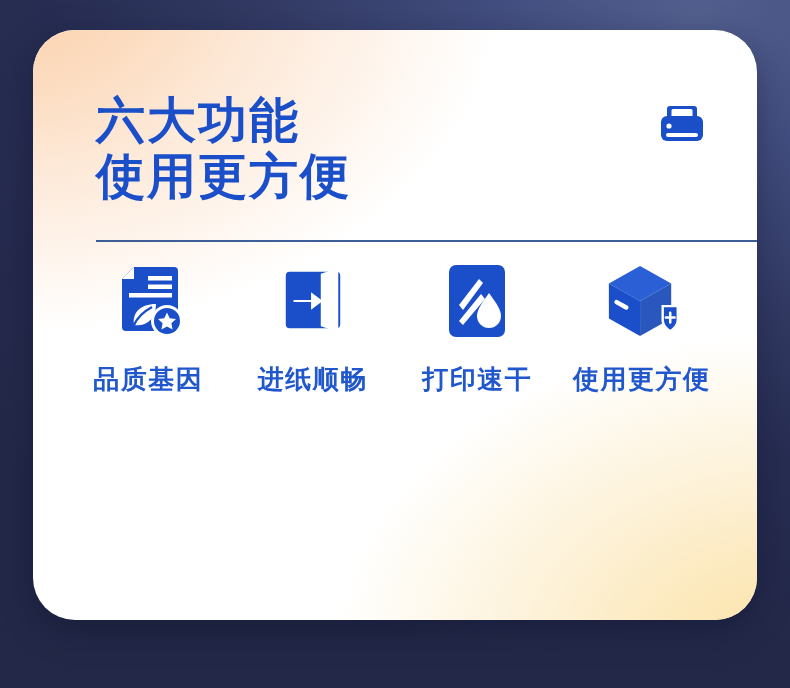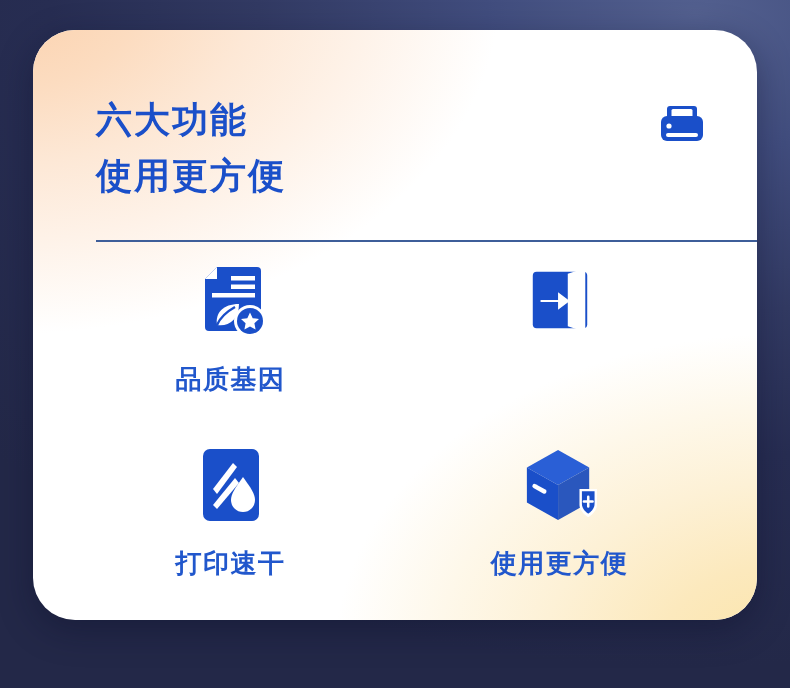--- a/index.html
+++ b/index.html
@@ -50,21 +50,21 @@
   #card-header {
     position:absolute;
     left:63px; top:40px; right:40px;
     height:150px;
   }
   #title-block {
     position:absolute; left:0; top:22px;
   }
   .title-line {
     color:#1a4fc9;
-    font-size:36px;
+    font-size:49px;
     font-weight:bold;
     letter-spacing:2px;
     line-height:56px;
     white-space:nowrap;
   }
   #printer-badge {
     position:absolute;
     right:12px; top:36px;
     width:46px; height:42px;
   }
@@ -76,23 +76,22 @@
     width:673px; height:2px;
     background:#3e5e99;
   }
 
   
   #feature-grid {
     position:absolute;
     left:33px; top:228px;
     width:658px;
     display:grid;
-    grid-template-columns:repeat(2,1fr);
+    grid-template-columns:repeat(4,1fr);
     grid-template-rows:repeat(2,176px);
-    row-gap:8px;
   }
   .feature-cell {
     display:flex;
     flex-direction:column;
     align-items:center;
     justify-content:flex-start;
   }
   .feature-icon {
     height:86px;
     display:flex;
@@ -164,20 +163,21 @@
     </div>
 
     <div class="feature-cell">
       <div class="feature-icon">
         <svg viewBox="0 0 72 72" width="70" height="70" aria-hidden="true">
           <rect x="8" y="6" width="56" height="58" rx="4" fill="#1a4fc9"></rect>
           <path d="M44 8 L62 2 V68 L44 62 Z" fill="#ffffff"></path>
           <path d="M16 35 H34 V27 L46 36 L34 45 V37 H16 Z" fill="#ffffff"></path>
         </svg>
       </div>
+      <div class="feature-label">进纸顺畅</div>
     </div>
 
 
 
     <div class="feature-cell">
       <div class="feature-icon">
         <svg viewBox="0 0 56 72" width="56" height="72" aria-hidden="true">
           <rect x="0" y="0" width="56" height="72" rx="7" fill="#1a4fc9"></rect>
           <path d="M10 40 L30 14 L34 18 L14 45 Z" fill="#ffffff"></path>
           <path d="M10 56 L32 29 L36 34 L14 60 Z" fill="#ffffff"></path>

